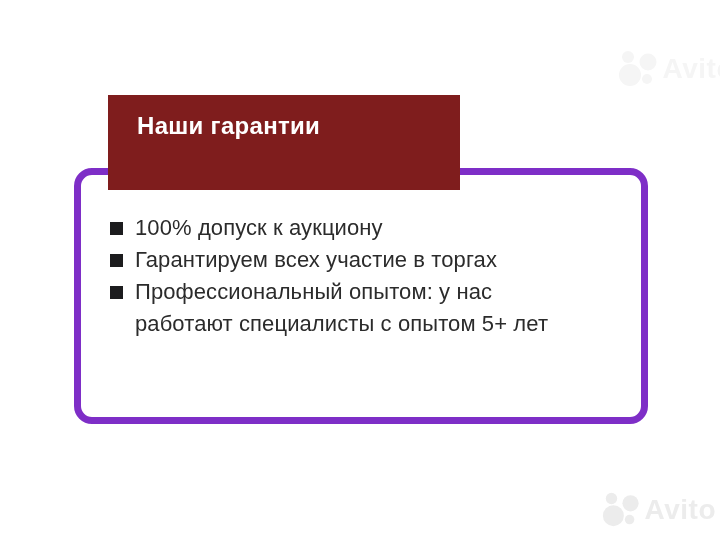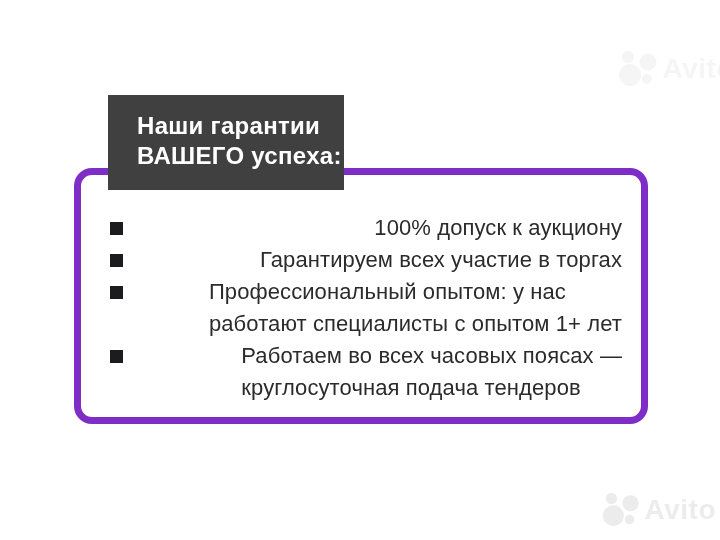--- a/index.html
+++ b/index.html
@@ -29,23 +29,23 @@
     border: 7px solid #7E2EC7;
     border-radius: 18px;
     background: #ffffff;
     z-index: 1;
   }
   
   .header-box {
     position: absolute;
     left: 108px;
     top: 95px;
-    width: 236px;
+    width: 352px;
     height: 95px;
-    background: #404040;
+    background: #7f1d1d;
     z-index: 2;
     box-sizing: border-box;
     padding: 16px 0 0 29px;
   }
   .header-box .title-line {
     display: block;
     color: #ffffff;
     font-size: 24px;
     font-weight: 700;
     line-height: 30px;
@@ -56,21 +56,20 @@
   .bullet-list {
     position: absolute;
     left: 110px;
     top: 212px;
     width: 512px;
     z-index: 3;
   }
   .bullet-item {
     display: flex;
     align-items: flex-start;
-    justify-content: space-between;
   }
   .bullet-square {
     flex: 0 0 13px;
     width: 13px;
     height: 13px;
     margin-top: 10px;
     margin-right: 12px;
     background: #1C1C1E;
   }
   .bullet-text {
@@ -120,21 +119,20 @@
       <circle cx="11" cy="9" r="6" fill="currentColor"></circle>
       <circle cx="30" cy="31" r="5" fill="currentColor"></circle>
     </svg>
     <span class="wm-text">Avito</span>
   </div>
 
   <div class="panel"></div>
 
   <div class="header-box">
     <span class="title-line">Наши гарантии</span>
-    <span class="title-line">ВАШЕГО успеха:</span>
   </div>
 
   <div class="bullet-list">
 
     <div class="bullet-item">
       <span class="bullet-square"></span>
       <span class="bullet-text">
         <span class="line">100% допуск к аукциону</span>
       </span>
     </div>
@@ -143,31 +141,24 @@
       <span class="bullet-square"></span>
       <span class="bullet-text">
         <span class="line">Гарантируем всех участие в торгах</span>
       </span>
     </div>
 
     <div class="bullet-item">
       <span class="bullet-square"></span>
       <span class="bullet-text">
         <span class="line">Профессиональный опытом: у нас</span>
-        <span class="line">работают специалисты с опытом 1+ лет</span>
+        <span class="line">работают специалисты с опытом 5+ лет</span>
       </span>
     </div>
 
-    <div class="bullet-item">
-      <span class="bullet-square"></span>
-      <span class="bullet-text">
-        <span class="line">Работаем во всех часовых поясах —</span>
-        <span class="line">круглосуточная подача тендеров</span>
-      </span>
-    </div>
 
   </div>
 
   <div class="watermark watermark-bottom">
     <svg class="wm-circles" width="40" height="40" viewBox="0 0 42 42">
       <circle cx="13" cy="27" r="11" fill="currentColor"></circle>
       <circle cx="31" cy="14" r="8.5" fill="currentColor"></circle>
       <circle cx="11" cy="9" r="6" fill="currentColor"></circle>
       <circle cx="30" cy="31" r="5" fill="currentColor"></circle>
     </svg>

